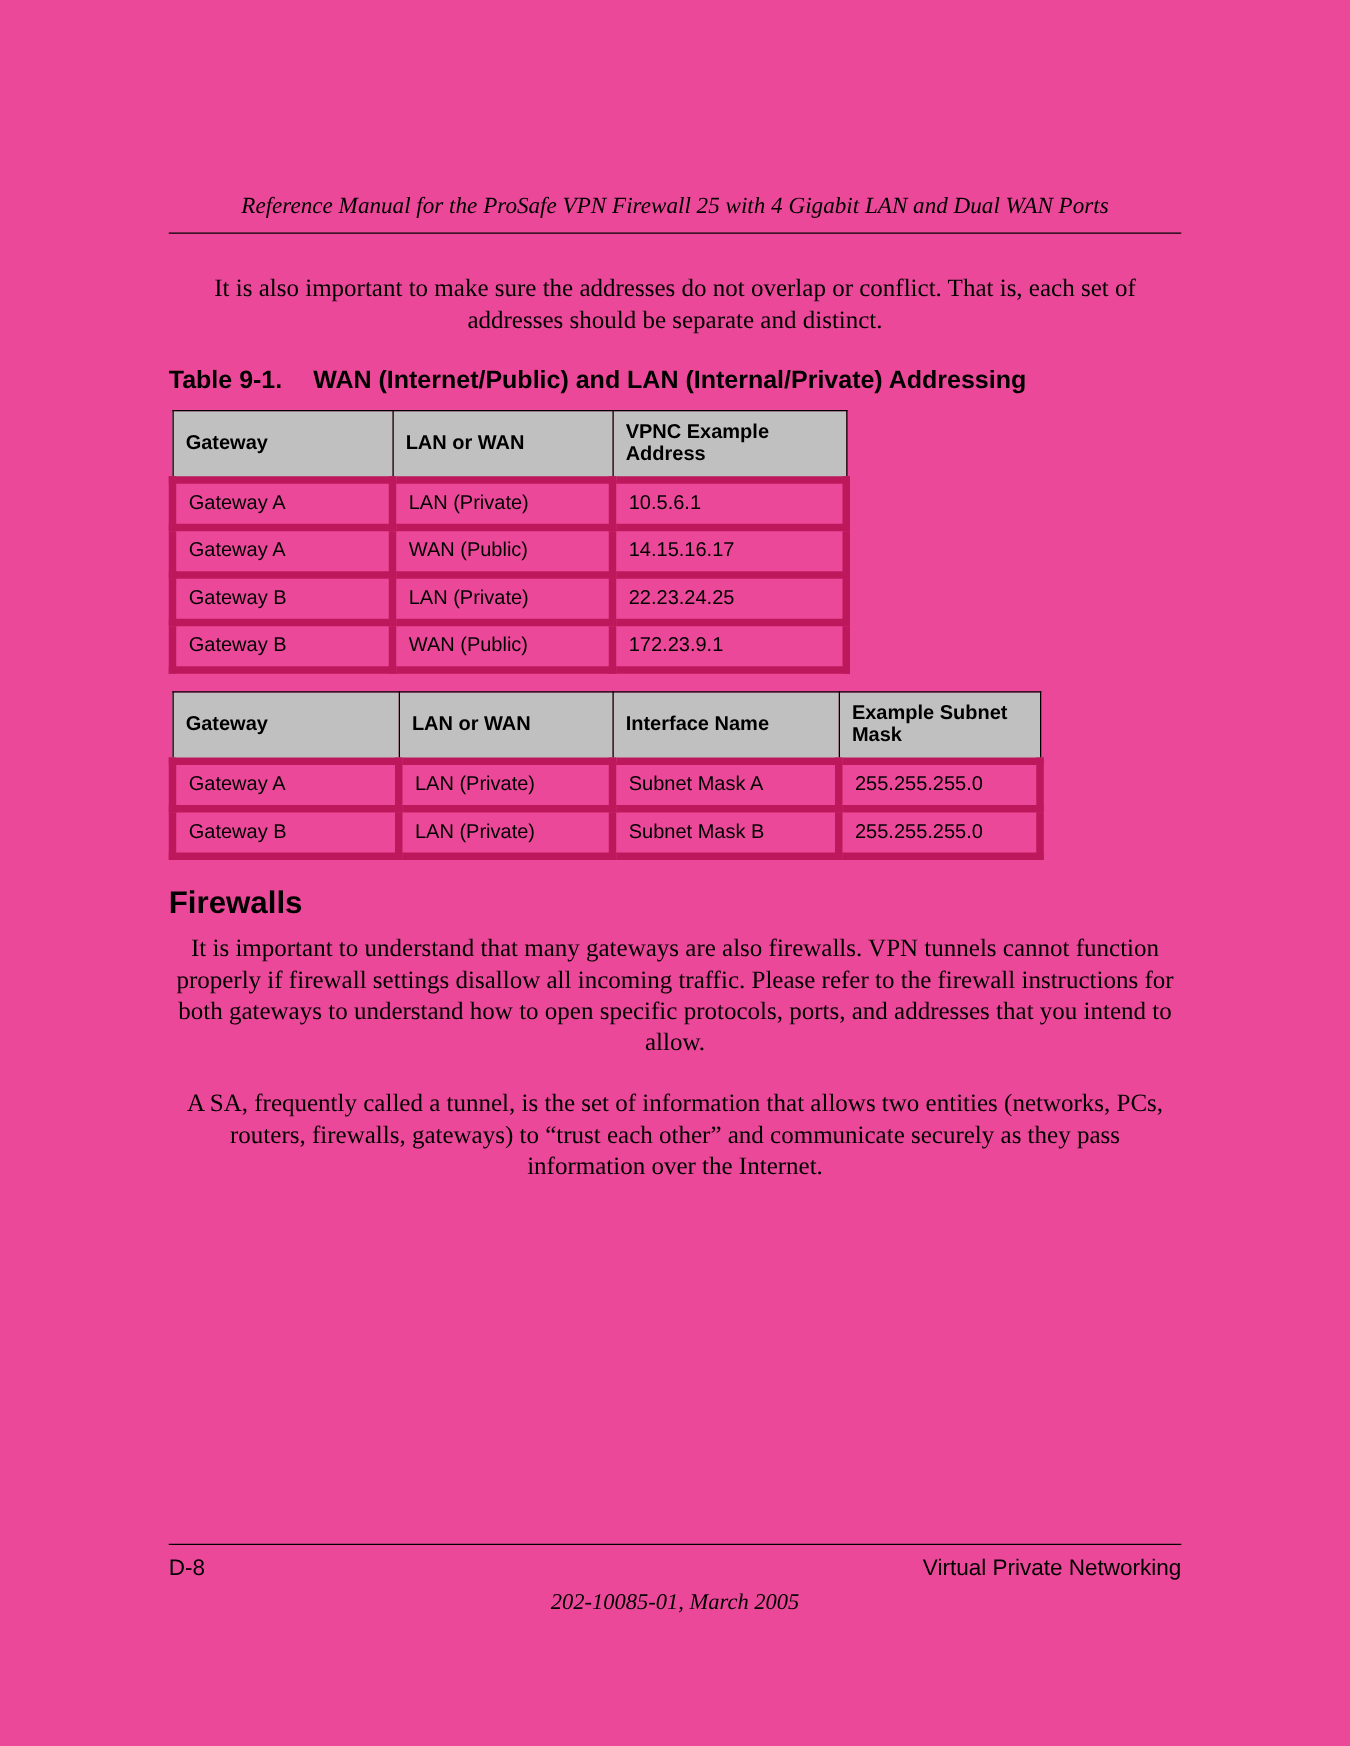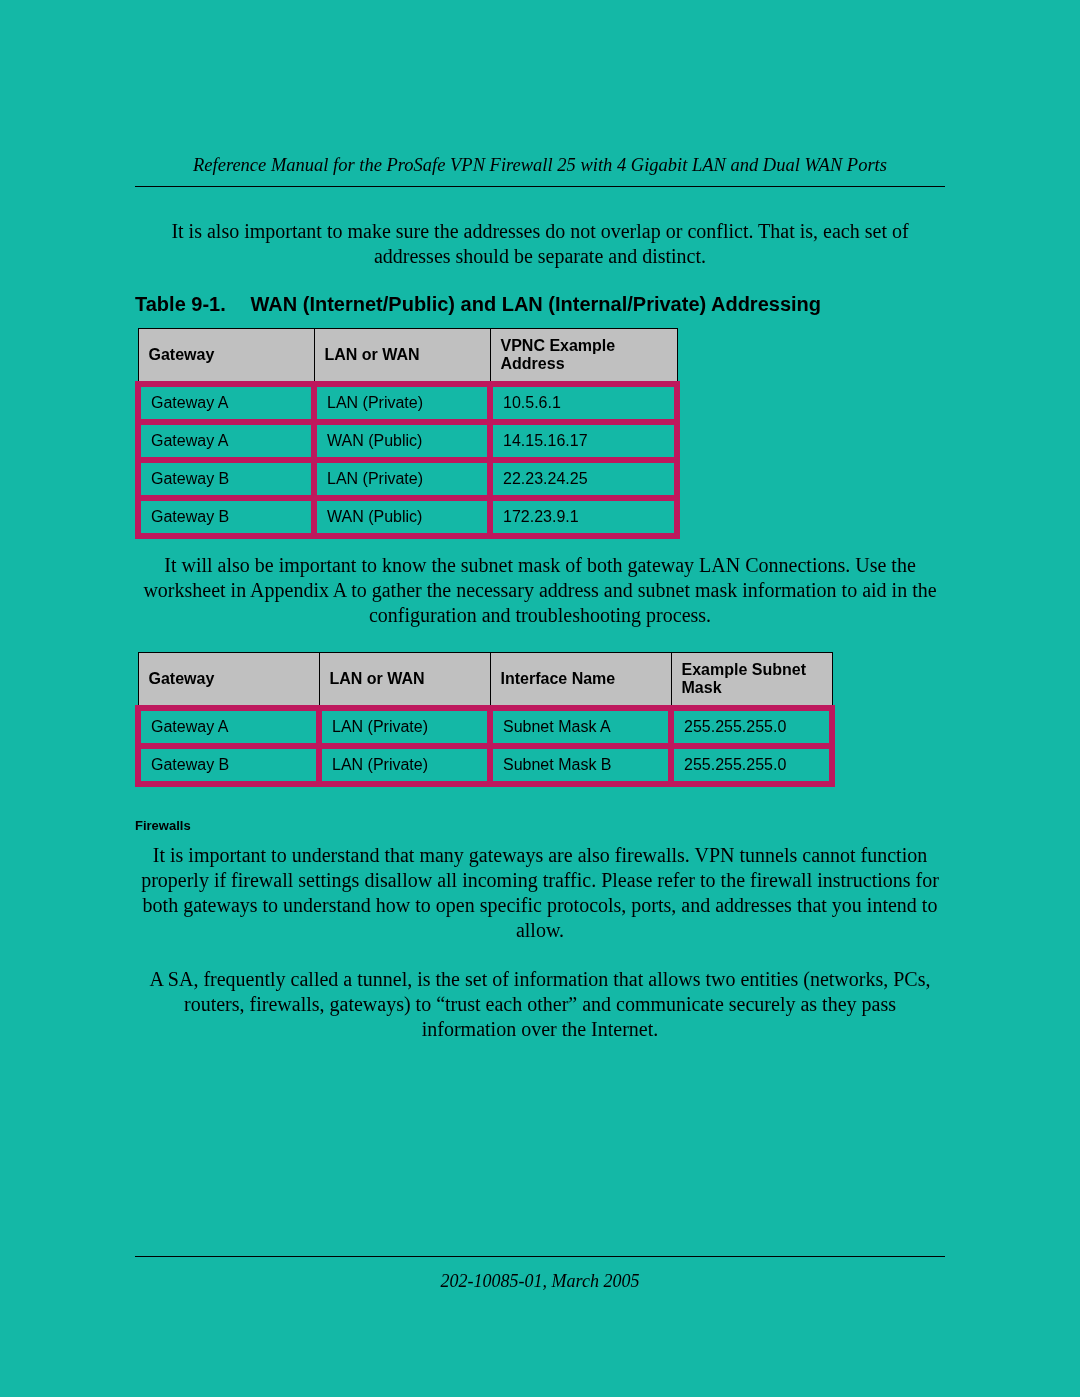--- a/index.html
+++ b/index.html
@@ -4,21 +4,21 @@
 <style>
   html, body {
     margin: 0;
     padding: 0;
     background: #ffffff;
   }
   .page {
     width: 1080px;
     height: 1397px;
     position: relative;
-    background: #14b8a6;
+    background: #ec4899;
     box-sizing: border-box;
     padding: 155px 135px 0 135px;
     font-family: "Times New Roman", Times, serif;
     color: #000;
   }
   .running-head {
     font-style: italic;
     font-size: 18.5px;
     text-align: center;
     padding-bottom: 10px;
@@ -59,22 +59,22 @@
   }
   table.datatable td {
     font-family: Arial, Helvetica, sans-serif;
     font-size: 16px;
     padding: 7px 10px;
     border: 6px solid #be185d;
   }
   .subhead {
     font-family: Arial, Helvetica, sans-serif;
     font-weight: bold;
-    font-size: 13px;
-    margin: 31px 0 10px 0;
+    font-size: 25px;
+    margin: 20px 0 10px 0;
   }
   h2.section {
     font-family: Arial, Helvetica, sans-serif;
     font-weight: bold;
     font-size: 26px;
     margin: 34px 0 18px 0;
   }
   .footer {
     position: absolute;
     left: 135px;
@@ -141,21 +141,20 @@
         <td>22.23.24.25</td>
       </tr>
       <tr>
         <td>Gateway B</td>
         <td>WAN (Public)</td>
         <td>172.23.9.1</td>
       </tr>
     </tbody>
   </table>
 
-  <p class="body">It will also be important to know the subnet mask of both gateway LAN Connections. Use the worksheet in Appendix A to gather the necessary address and subnet mask information to aid in the configuration and troubleshooting process.</p>
 
 
   <table class="datatable t2">
     <thead>
       <tr>
         <th style="width:160px">Gateway</th>
         <th style="width:150px">LAN or WAN</th>
         <th style="width:160px">Interface Name</th>
         <th>Example Subnet Mask</th>
       </tr>
@@ -177,16 +176,20 @@
   </table>
 
   <div class="subhead">Firewalls</div>
 
   <p class="body">It is important to understand that many gateways are also firewalls. VPN tunnels cannot function properly if firewall settings disallow all incoming traffic. Please refer to the firewall instructions for both gateways to understand how to open specific protocols, ports, and addresses that you intend to allow.</p>
 
 
   <p class="body">A SA, frequently called a tunnel, is the set of information that allows two entities (networks, PCs, routers, firewalls, gateways) to “trust each other” and communicate securely as they pass information over the Internet.</p>
 
   <div class="footer">
+    <div class="footer-row">
+      <span>D-8</span>
+      <span>Virtual Private Networking</span>
+    </div>
     <div class="docid">202-10085-01, March 2005</div>
   </div>
 
 </div>
 
 </body></html>

